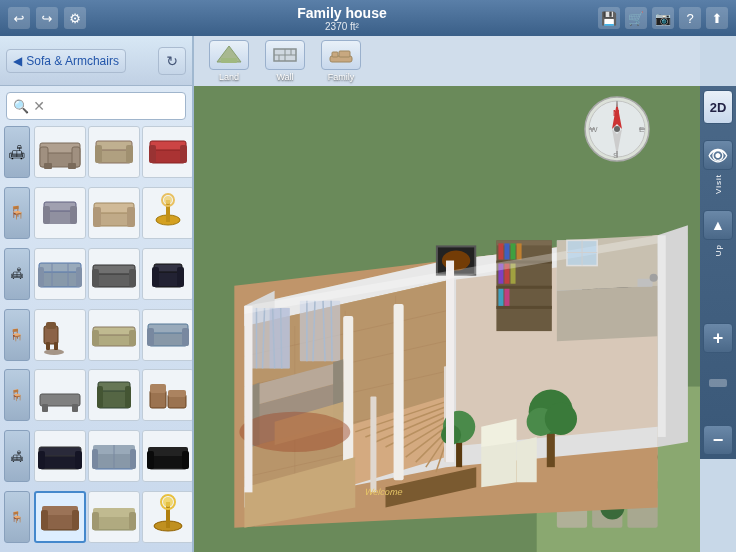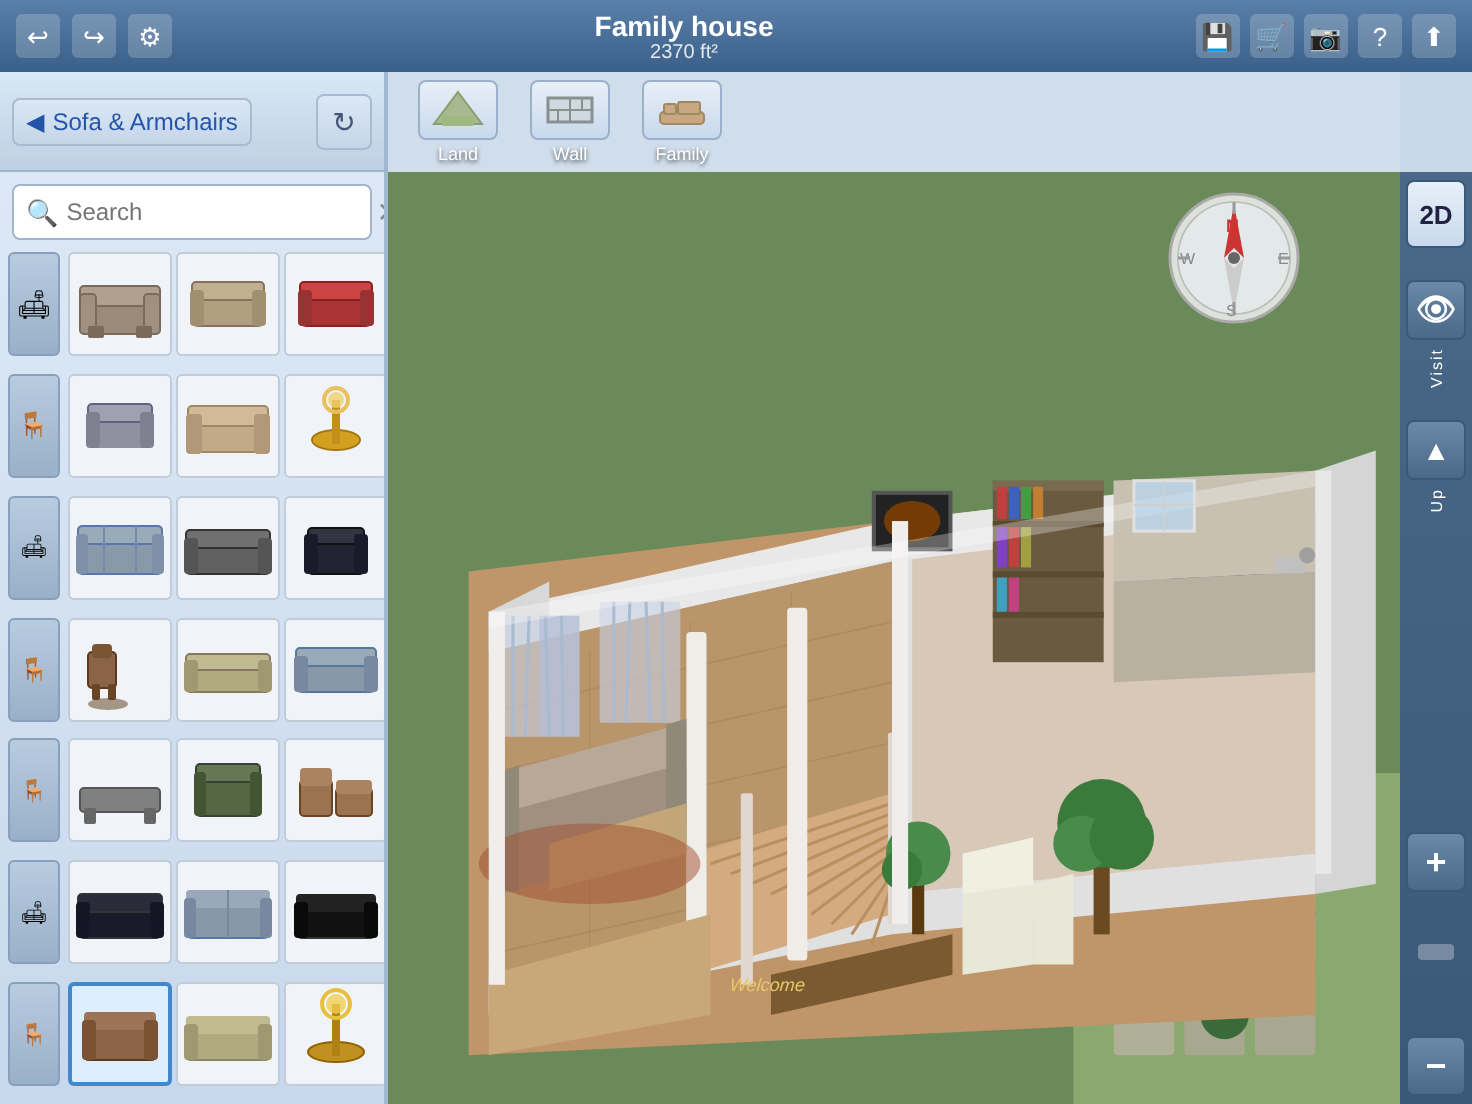--- a/index.html
+++ b/index.html
@@ -216,21 +216,21 @@
     #canvas-area {
       flex: 1;
       position: relative;
       overflow: hidden;
       background: #6a8a6a;
     }
 
     
     #right-panel {
       width: 36px;
-      height: 466px;
+      height: 373px;
       background: linear-gradient(to bottom, #4a6888, #3a5878);
       display: flex;
       flex-direction: column;
       align-items: center;
       padding: 4px 0;
       gap: 4px;
     }
     .right-btn {
       width: 30px;
       height: 30px;
@@ -347,21 +347,20 @@
     <span class="tool-label">Family</span>
   </div>
 </div>
 
 <div id="main">
 
   <div id="left-panel">
 
     <div id="search-bar">
       <span style="color:#aaa;font-size:13px;margin-right:4px;">🔍</span>
-      <input type="text" placeholder="Search" style="">
       <span class="search-clear">✕</span>
     </div>
 
     <div id="items-grid">
 
       <div class="item-category-icon">🛋</div>
       <div class="item-thumb">
         <svg width="48" height="46" viewBox="0 0 48 46">
           <rect x="4" y="20" width="40" height="18" rx="3" fill="#9a8a7a" stroke="#7a6a5a" stroke-width="1"></rect>
           <rect x="4" y="14" width="40" height="10" rx="2" fill="#b0a090" stroke="#7a6a5a" stroke-width="1"></rect>

